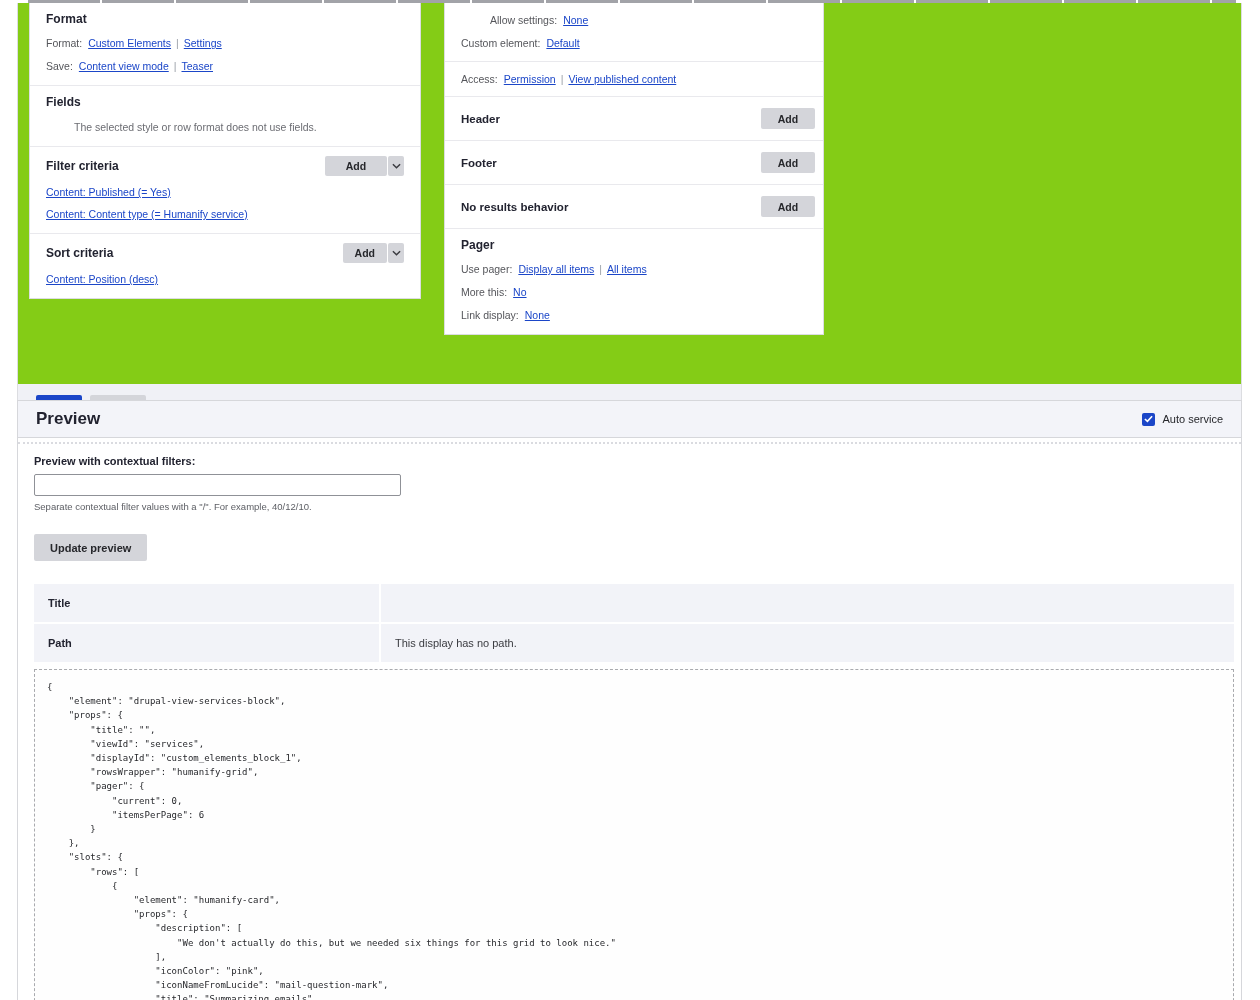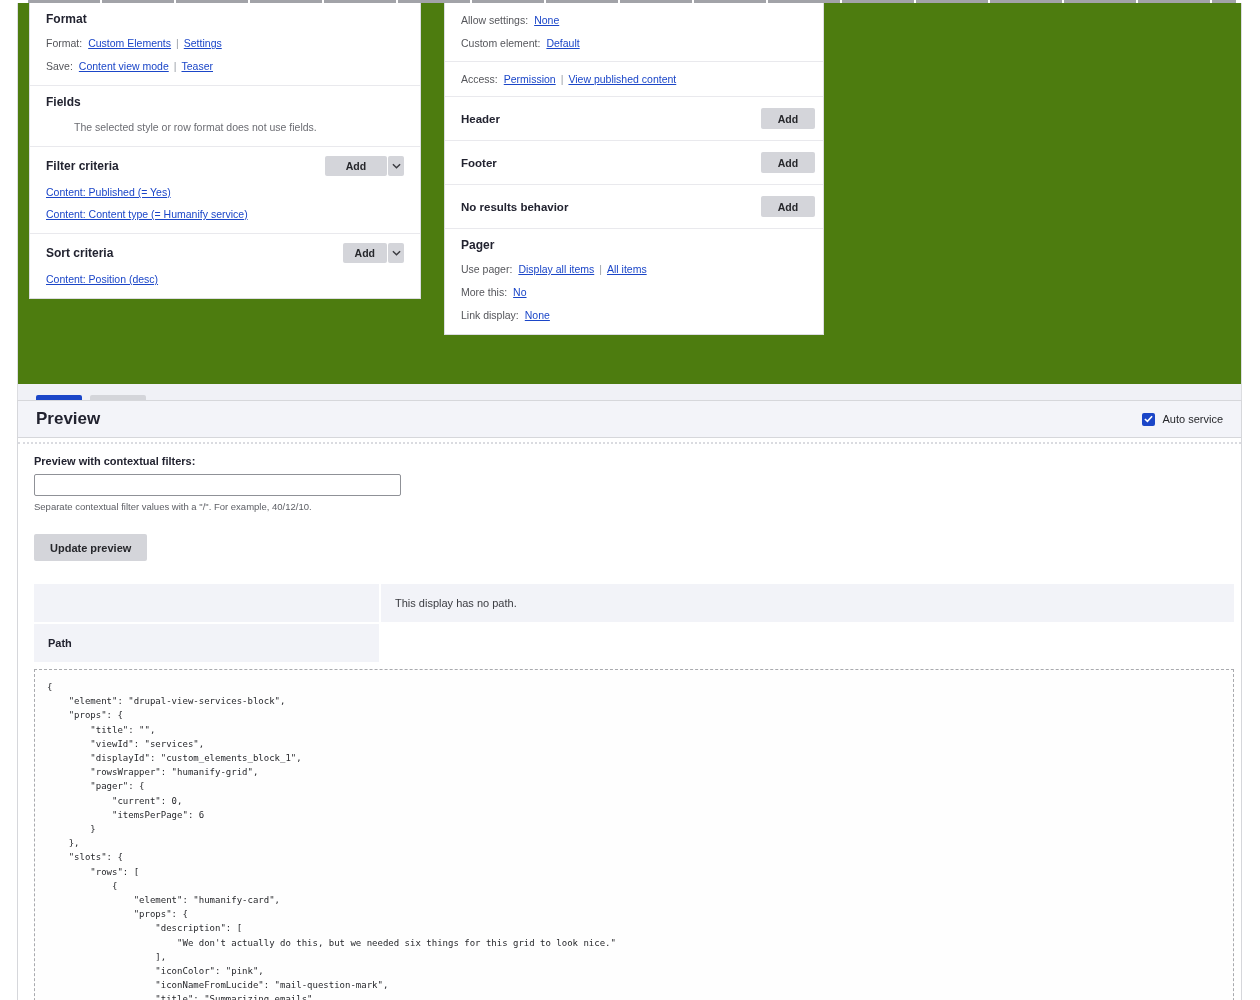--- a/index.html
+++ b/index.html
@@ -9,21 +9,21 @@
     background: #ffffff;
     font-family: "Liberation Sans", sans-serif;
     color: #26272b;
   }
   a { color: #1b46c8; text-decoration: underline; cursor: pointer; }
   .sep { color: #9ba0a8; margin: 0 5px; text-decoration: none; }
 
   
   .views-edit {
     position: absolute; left: 17px; top: 3px; width: 1225px; height: 428px;
-    background: #4d7c0f;
+    background: #84cc16;
     border-left: 1px solid #dcdde1; border-right: 1px solid #dcdde1; border-bottom: 1px solid #c9cacd; padding-left: 20px;
   }
   .top-remnant {
     position: absolute; left: 28px; top: 0; width: 1208px; height: 3px;
     background: repeating-linear-gradient(to right, #a2a3a8 0 72px, #ffffff 72px 74px);
   }
   .panel {
     position: absolute; top: 0; background: #fff;
     border: 1px solid #dcdde1; border-top: none;
   }
@@ -171,21 +171,21 @@
               </svg>
           </button>
         </span>
       </div>
       <div class="link-row"><a>Content: Position (desc)</a></div>
     </div>
   </div>
 
   <div class="panel panel-mid">
     <div class="sec" style="padding-bottom:12px;">
-      <div class="row" style="margin-top:2px;">
+      <div class="row" style="margin-top:2px;margin-left:29px;">
         <span class="lbl">Allow settings:</span><a>None</a>
       </div>
       <div class="row">
         <span class="lbl">Custom element:</span><a>Default</a>
       </div>
     </div>
 
     <div class="sec" style="padding-bottom:11px;">
       <div class="row" style="margin-top:2px;">
         <span class="lbl">Access:</span><a>Permission</a><span class="sep">|</span><a>View published content</a>
@@ -243,23 +243,24 @@
   <div class="dotted-sep"></div>
 
   <div class="preview-body">
     <label class="filters-label">Preview with contextual filters:</label>
     <input class="filters-input" type="text" value="" style="">
     <div class="filters-help">Separate contextual filter values with a "/". For example, 40/12/10.</div>
 
     <button class="btn-gray btn-update">Update preview</button>
 
     <div class="preview-table">
+      <div class="cell cell-label">Title</div>
       <div class="cell cell-value"></div>
+      <div class="cell cell-label">Path</div>
       <div class="cell cell-value">This display has no path.</div>
-      <div class="cell cell-label">Path</div>
     </div>
 
     <div class="code-block">{
     "element": "drupal-view-services-block",
     "props": {
         "title": "",
         "viewId": "services",
         "displayId": "custom_elements_block_1",
         "rowsWrapper": "humanify-grid",
         "pager": {

